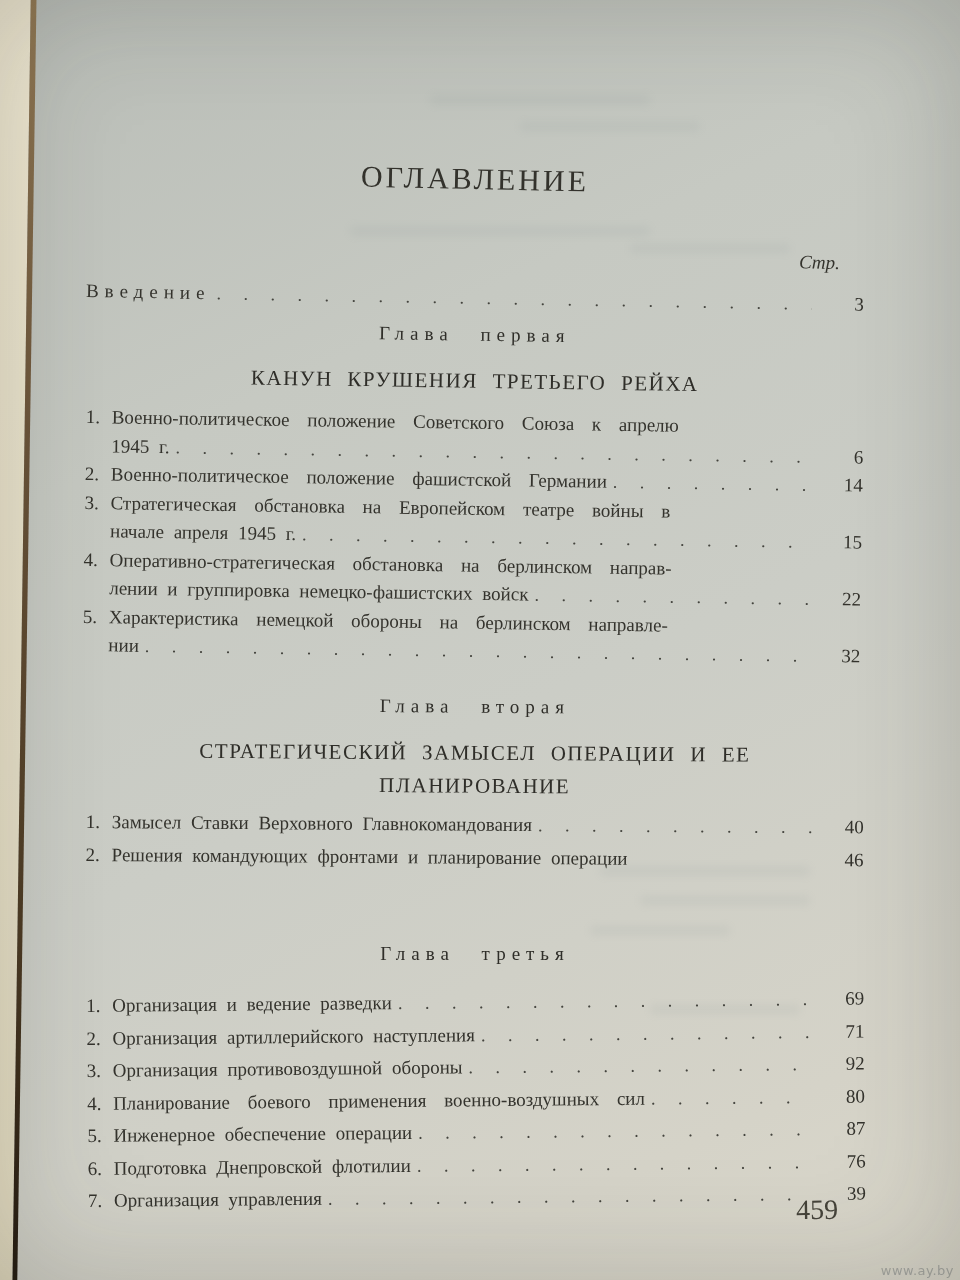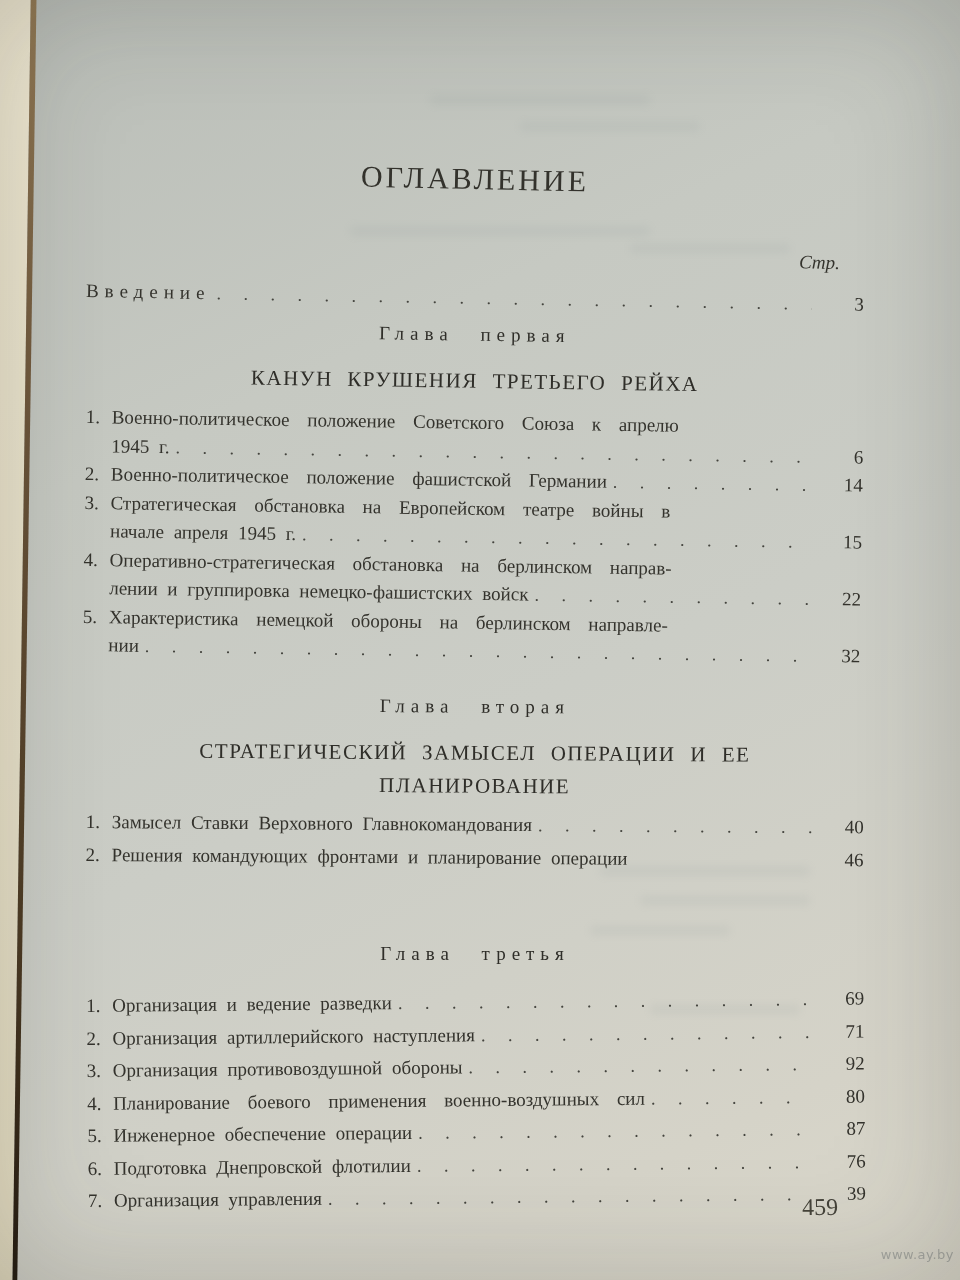--- a/index.html
+++ b/index.html
@@ -38,22 +38,22 @@
 
   .chap-heading{text-align:center;font-size:19px;letter-spacing:6px;word-spacing:16px;color:#2f2e29;}
   .chap-title{text-align:center;font-size:21px;letter-spacing:1.5px;word-spacing:8px;line-height:33px;color:#2f2e29;}
 
   .rot-a{transform:rotate(1.0deg);transform-origin:left center;}
   .rot-b{transform:rotate(0.85deg);transform-origin:left top;}
   .rot-c{transform:rotate(0.4deg);transform-origin:left top;}
   .rot-d{transform:rotate(0deg);}
   .rot-e{transform:rotate(-0.55deg);transform-origin:left top;}
 
-  .folio{position:absolute;top:1194px;right:26px;font-size:24px;color:#45433a;transform:rotate(-1deg);}
-  .watermark{position:absolute;right:6px;bottom:18px;font-family:"DejaVu Sans","Liberation Sans",sans-serif;
+  .folio{position:absolute;top:1194px;right:26px;font-size:28px;color:#45433a;transform:rotate(-1deg);}
+  .watermark{position:absolute;right:6px;bottom:2px;font-family:"DejaVu Sans","Liberation Sans",sans-serif;
     font-size:13px;color:#a7a8a2;letter-spacing:.5px;}
 </style>
 </head>
 <body>
 
 <div class="photo">
   <div class="under-page"></div>
   <div class="seam"></div>
 
   <div class="ghost" style="left:430px;top:95px;width:220px;height:10px;"></div>

